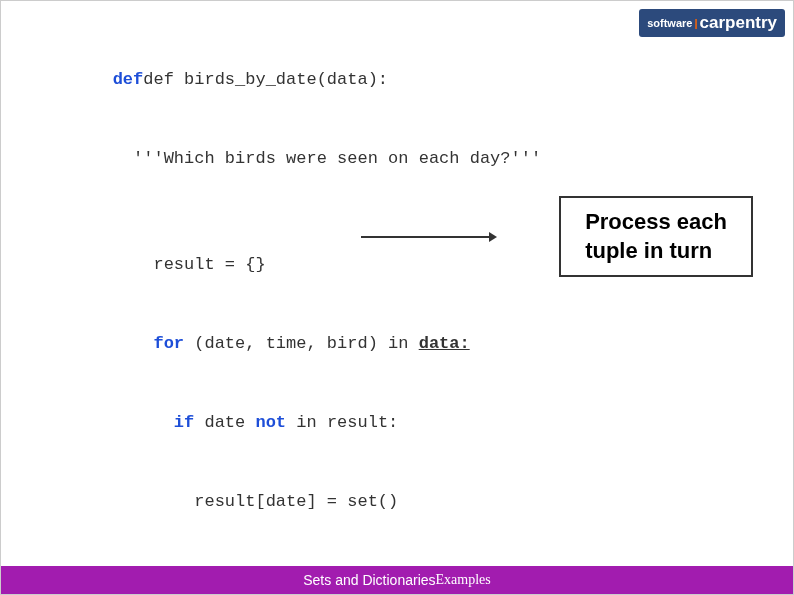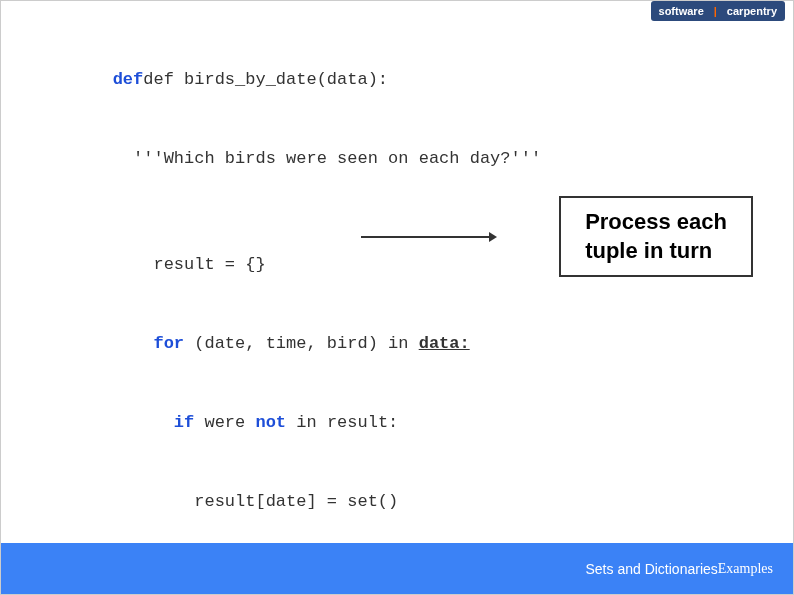--- a/index.html
+++ b/index.html
@@ -16,46 +16,46 @@
       width: 794px;
       height: 595px;
       background: #ffffff;
       position: relative;
       border: 1px solid #ccc;
     }
 
     
     .logo-area {
       position: absolute;
-      top: 0;
+      top: 8px;
       right: 8px;
       background: #2c4a7c;
       padding: 4px 8px;
       border-radius: 3px;
       display: flex;
       align-items: center;
-      gap: 10px;
+      gap: 2px;
     }
 
     .logo-text-software {
       color: #ffffff;
       font-size: 11px;
       font-weight: bold;
       font-family: Arial, sans-serif;
     }
 
     .logo-divider {
       color: #ff6600;
       font-size: 11px;
       font-weight: bold;
     }
 
     .logo-text-carpentry {
       color: #ffffff;
-      font-size: 11px;
+      font-size: 17px;
       font-weight: bold;
       font-family: Arial, sans-serif;
       text-align: center;
     }
 
     
     .content {
       position: absolute;
       top: 40px;
       left: 30px;
@@ -132,25 +132,25 @@
       border-bottom: 5px solid transparent;
       border-left: 8px solid #333333;
     }
 
     
     .bottom-bar {
       position: absolute;
       bottom: 0;
       left: 0;
       right: 0;
-      height: 51px;
-      background: #3b82f6;
+      height: 28px;
+      background: #a21caf;
       display: flex;
       align-items: center;
-      justify-content: flex-end;
+      justify-content: center;
       padding: 0 20px;
     }
 
     .bottom-label-left {
       color: #ffffff;
       font-size: 14px;
       font-family: Arial, sans-serif;
     }
 
     .bottom-label-right {
@@ -186,21 +186,21 @@
 
       <span class="code-line">
         <span>    result = {}</span>
       </span>
 
       <span class="code-line">
         <span>    </span><span class="kw">for</span><span> (date, time, bird) in </span><span class="underline-text">data:</span>
       </span>
 
       <span class="code-line">
-        <span>      </span><span class="kw">if</span><span> were </span><span class="kw">not</span><span> in result:</span>
+        <span>      </span><span class="kw">if</span><span> date </span><span class="kw">not</span><span> in result:</span>
       </span>
 
       <span class="code-line">
         <span>        result[date] = set()</span>
       </span>
 
       <span class="code-line">
         <span>    result[date].add(bird)</span>
       </span>
 

